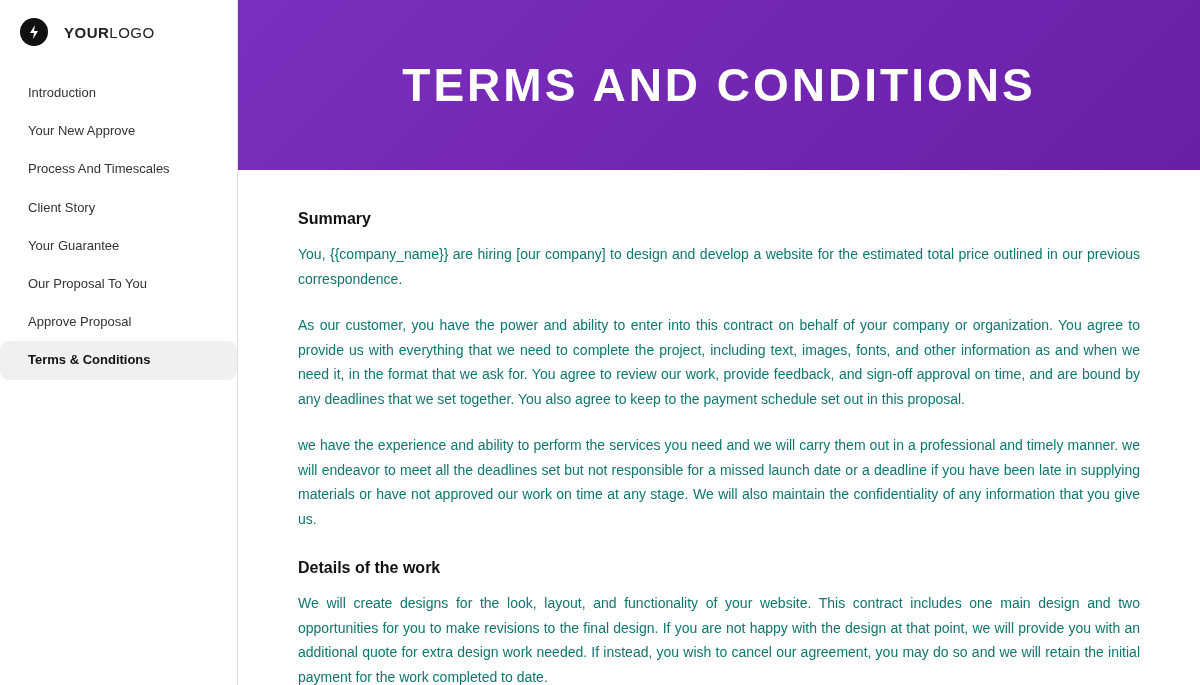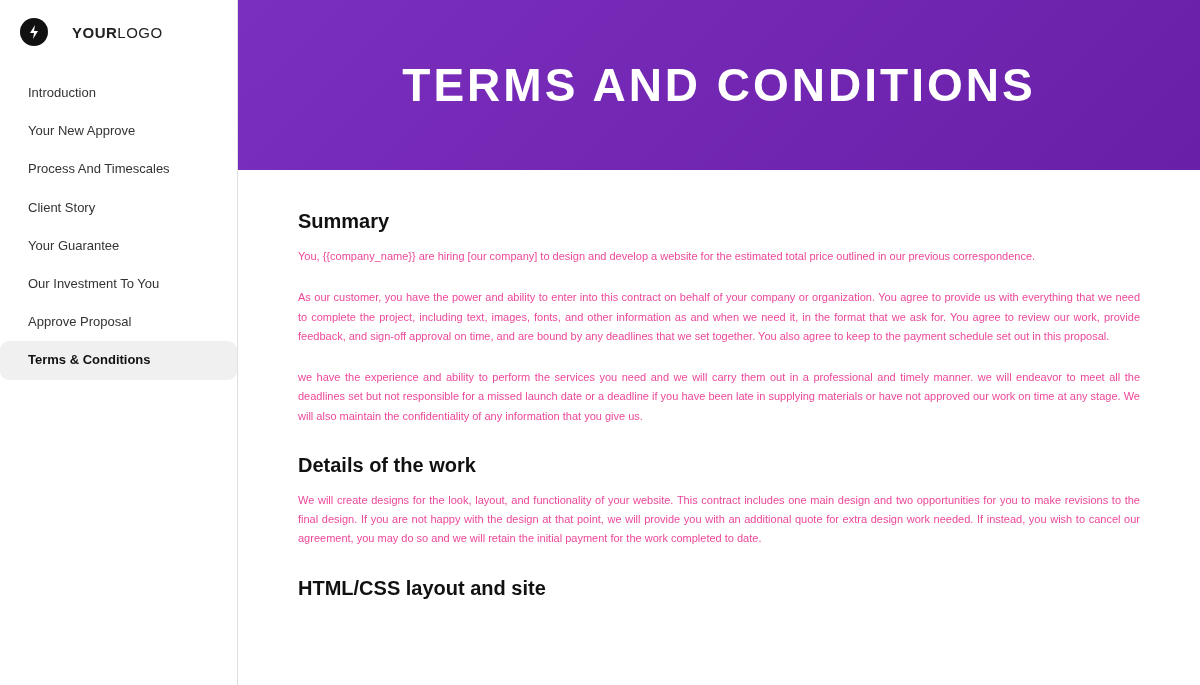--- a/index.html
+++ b/index.html
@@ -12,21 +12,21 @@
       background: #fff;
       border-right: 1px solid #e0e0e0;
       display: flex;
       flex-direction: column;
       padding-top: 0;
     }
     #logo-area {
       padding: 18px 20px 18px 20px;
       display: flex;
       align-items: center;
-      gap: 24px;
+      gap: 16px;
       border-bottom: none;
     }
     .logo-icon {
       width: 28px;
       height: 28px;
       background: #111;
       border-radius: 50%;
       display: flex;
       align-items: center;
       justify-content: center;
@@ -78,34 +78,34 @@
     }
 
     #content-area {
       flex: 1;
       overflow-y: auto;
       padding: 40px 60px 40px 60px;
       background: #fff;
     }
 
     .section-heading {
-      font-size: 20px;
+      font-size: 16px;
       font-weight: 700;
       color: #111;
       margin-bottom: 14px;
       margin-top: 0;
     }
 
     .section-heading.details-heading {
       margin-top: 28px;
     }
 
     .body-text {
-      font-size: 11px;
-      color: #ec4899;
+      font-size: 14px;
+      color: #0f766e;
       line-height: 1.75;
       text-align: justify;
       margin-bottom: 22px;
     }
   </style>
 </head>
 <body>
 
 <div id="sidebar">
   <div id="logo-area">
@@ -118,21 +118,21 @@
       <strong>YOUR</strong><span>LOGO</span>
     </span>
   </div>
 
   <nav>
     <div class="nav-item">Introduction</div>
     <div class="nav-item">Your New Approve</div>
     <div class="nav-item">Process And Timescales</div>
     <div class="nav-item">Client Story</div>
     <div class="nav-item">Your Guarantee</div>
-    <div class="nav-item">Our Investment To You</div>
+    <div class="nav-item">Our Proposal To You</div>
     <div class="nav-item">Approve Proposal</div>
     <div class="nav-item active">Terms &amp; Conditions</div>
   </nav>
 </div>
 
 <div id="main">
   <div id="header-banner">
     <h1>TERMS AND CONDITIONS</h1>
   </div>
 

